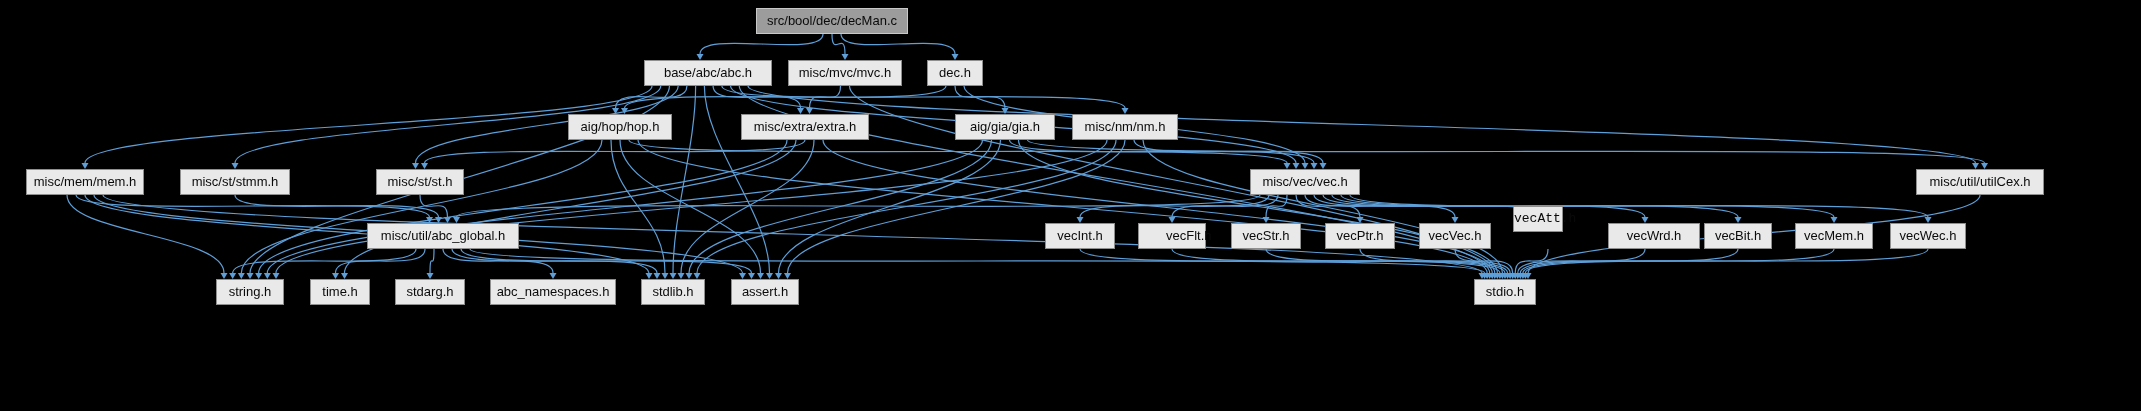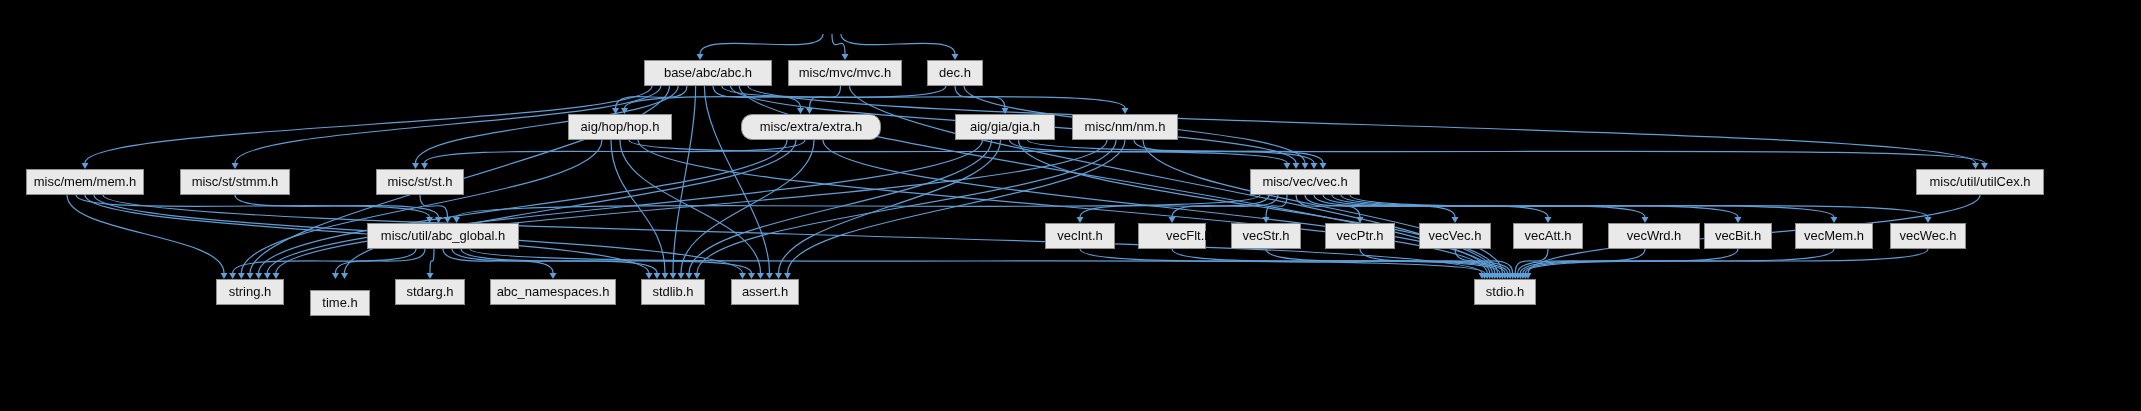--- a/index.html
+++ b/index.html
@@ -199,44 +199,45 @@
       <path d="M 1645 249 C 1645 274, 1517.7777777777778 248, 1517.7777777777778 273" fill="none" stroke="#5e9fd8" stroke-width="1.2"></path>
       <polygon points="1514.2777777777778,273 1521.2777777777778,273 1517.7777777777778,279" fill="#5e9fd8"></polygon>
       <path d="M 1738 249 C 1738 274, 1520.3333333333333 248, 1520.3333333333333 273" fill="none" stroke="#5e9fd8" stroke-width="1.2"></path>
       <polygon points="1516.8333333333333,273 1523.8333333333333,273 1520.3333333333333,279" fill="#5e9fd8"></polygon>
       <path d="M 1834 249 C 1834 274, 1522.888888888889 248, 1522.888888888889 273" fill="none" stroke="#5e9fd8" stroke-width="1.2"></path>
       <polygon points="1519.388888888889,273 1526.388888888889,273 1522.888888888889,279" fill="#5e9fd8"></polygon>
       <path d="M 1928 249 C 1928 274, 1525.4444444444443 248, 1525.4444444444443 273" fill="none" stroke="#5e9fd8" stroke-width="1.2"></path>
       <polygon points="1521.9444444444443,273 1528.9444444444443,273 1525.4444444444443,279" fill="#5e9fd8"></polygon>
     </svg>
   <div id="nodes">
+      <div class="node root" style="left: 756px; top: 8px; width: 152px;">src/bool/dec/decMan.c</div>
       <div class="node" style="left: 644px; top: 60px; width: 128px;">base/abc/abc.h</div>
       <div class="node" style="left: 788px; top: 60px; width: 114px;">misc/mvc/mvc.h</div>
       <div class="node" style="left: 927px; top: 60px; width: 56px;">dec.h</div>
       <div class="node" style="left: 568px; top: 114px; width: 104px;">aig/hop/hop.h</div>
-      <div class="node" style="left: 741px; top: 114px; width: 140px; border-radius: 11px;">misc/extra/extra.h</div>
+      <div class="node" style="left: 741px; top: 114px; width: 128px;">misc/extra/extra.h</div>
       <div class="node" style="left: 955px; top: 114px; width: 100px;">aig/gia/gia.h</div>
       <div class="node" style="left: 1072px; top: 114px; width: 106px;">misc/nm/nm.h</div>
       <div class="node" style="left: 26px; top: 169px; width: 118px;">misc/mem/mem.h</div>
       <div class="node" style="left: 180px; top: 169px; width: 110px;">misc/st/stmm.h</div>
       <div class="node" style="left: 376px; top: 169px; width: 88px;">misc/st/st.h</div>
       <div class="node" style="left: 1250px; top: 169px; width: 110px;">misc/vec/vec.h</div>
       <div class="node" style="left: 1916px; top: 169px; width: 128px;">misc/util/utilCex.h</div>
       <div class="node" style="left: 367px; top: 223px; width: 152px;">misc/util/abc_global.h</div>
       <div class="node" style="left: 1045px; top: 223px; width: 70px;">vecInt.h</div>
       <div class="node" style="left: 1138px; top: 223px; width: 68px; padding-left: 27px;">vecFlt.h</div>
       <div class="node" style="left: 1231px; top: 223px; width: 70px;">vecStr.h</div>
       <div class="node" style="left: 1325px; top: 223px; width: 70px;">vecPtr.h</div>
       <div class="node" style="left: 1419px; top: 223px; width: 72px;">vecVec.h</div>
-      <div class="node" style="left: 1513px; top: 223px; width: 70px;">vecAtt.h</div>
+      <div class="node" style="left: 1513px; top: 206px; width: 50px; font-family: Liberation Mono, monospace;">vecAtt.h</div>
       <div class="node" style="left: 1608px; top: 223px; width: 92px;">vecWrd.h</div>
       <div class="node" style="left: 1704px; top: 223px; width: 68px;">vecBit.h</div>
       <div class="node" style="left: 1795px; top: 223px; width: 78px;">vecMem.h</div>
       <div class="node" style="left: 1890px; top: 223px; width: 76px;">vecWec.h</div>
       <div class="node" style="left: 216px; top: 279px; width: 68px;">string.h</div>
-      <div class="node" style="left: 310px; top: 279px; width: 60px; margin-top: 11px;">time.h</div>
+      <div class="node" style="left: 310px; top: 279px; width: 60px;">time.h</div>
       <div class="node" style="left: 395px; top: 279px; width: 70px;">stdarg.h</div>
       <div class="node" style="left: 490px; top: 279px; width: 126px;">abc_namespaces.h</div>
       <div class="node" style="left: 641px; top: 279px; width: 64px;">stdlib.h</div>
       <div class="node" style="left: 731px; top: 279px; width: 68px;">assert.h</div>
       <div class="node" style="left: 1474px; top: 279px; width: 62px;">stdio.h</div>
     </div>
 </div>
 
 </body></html>

